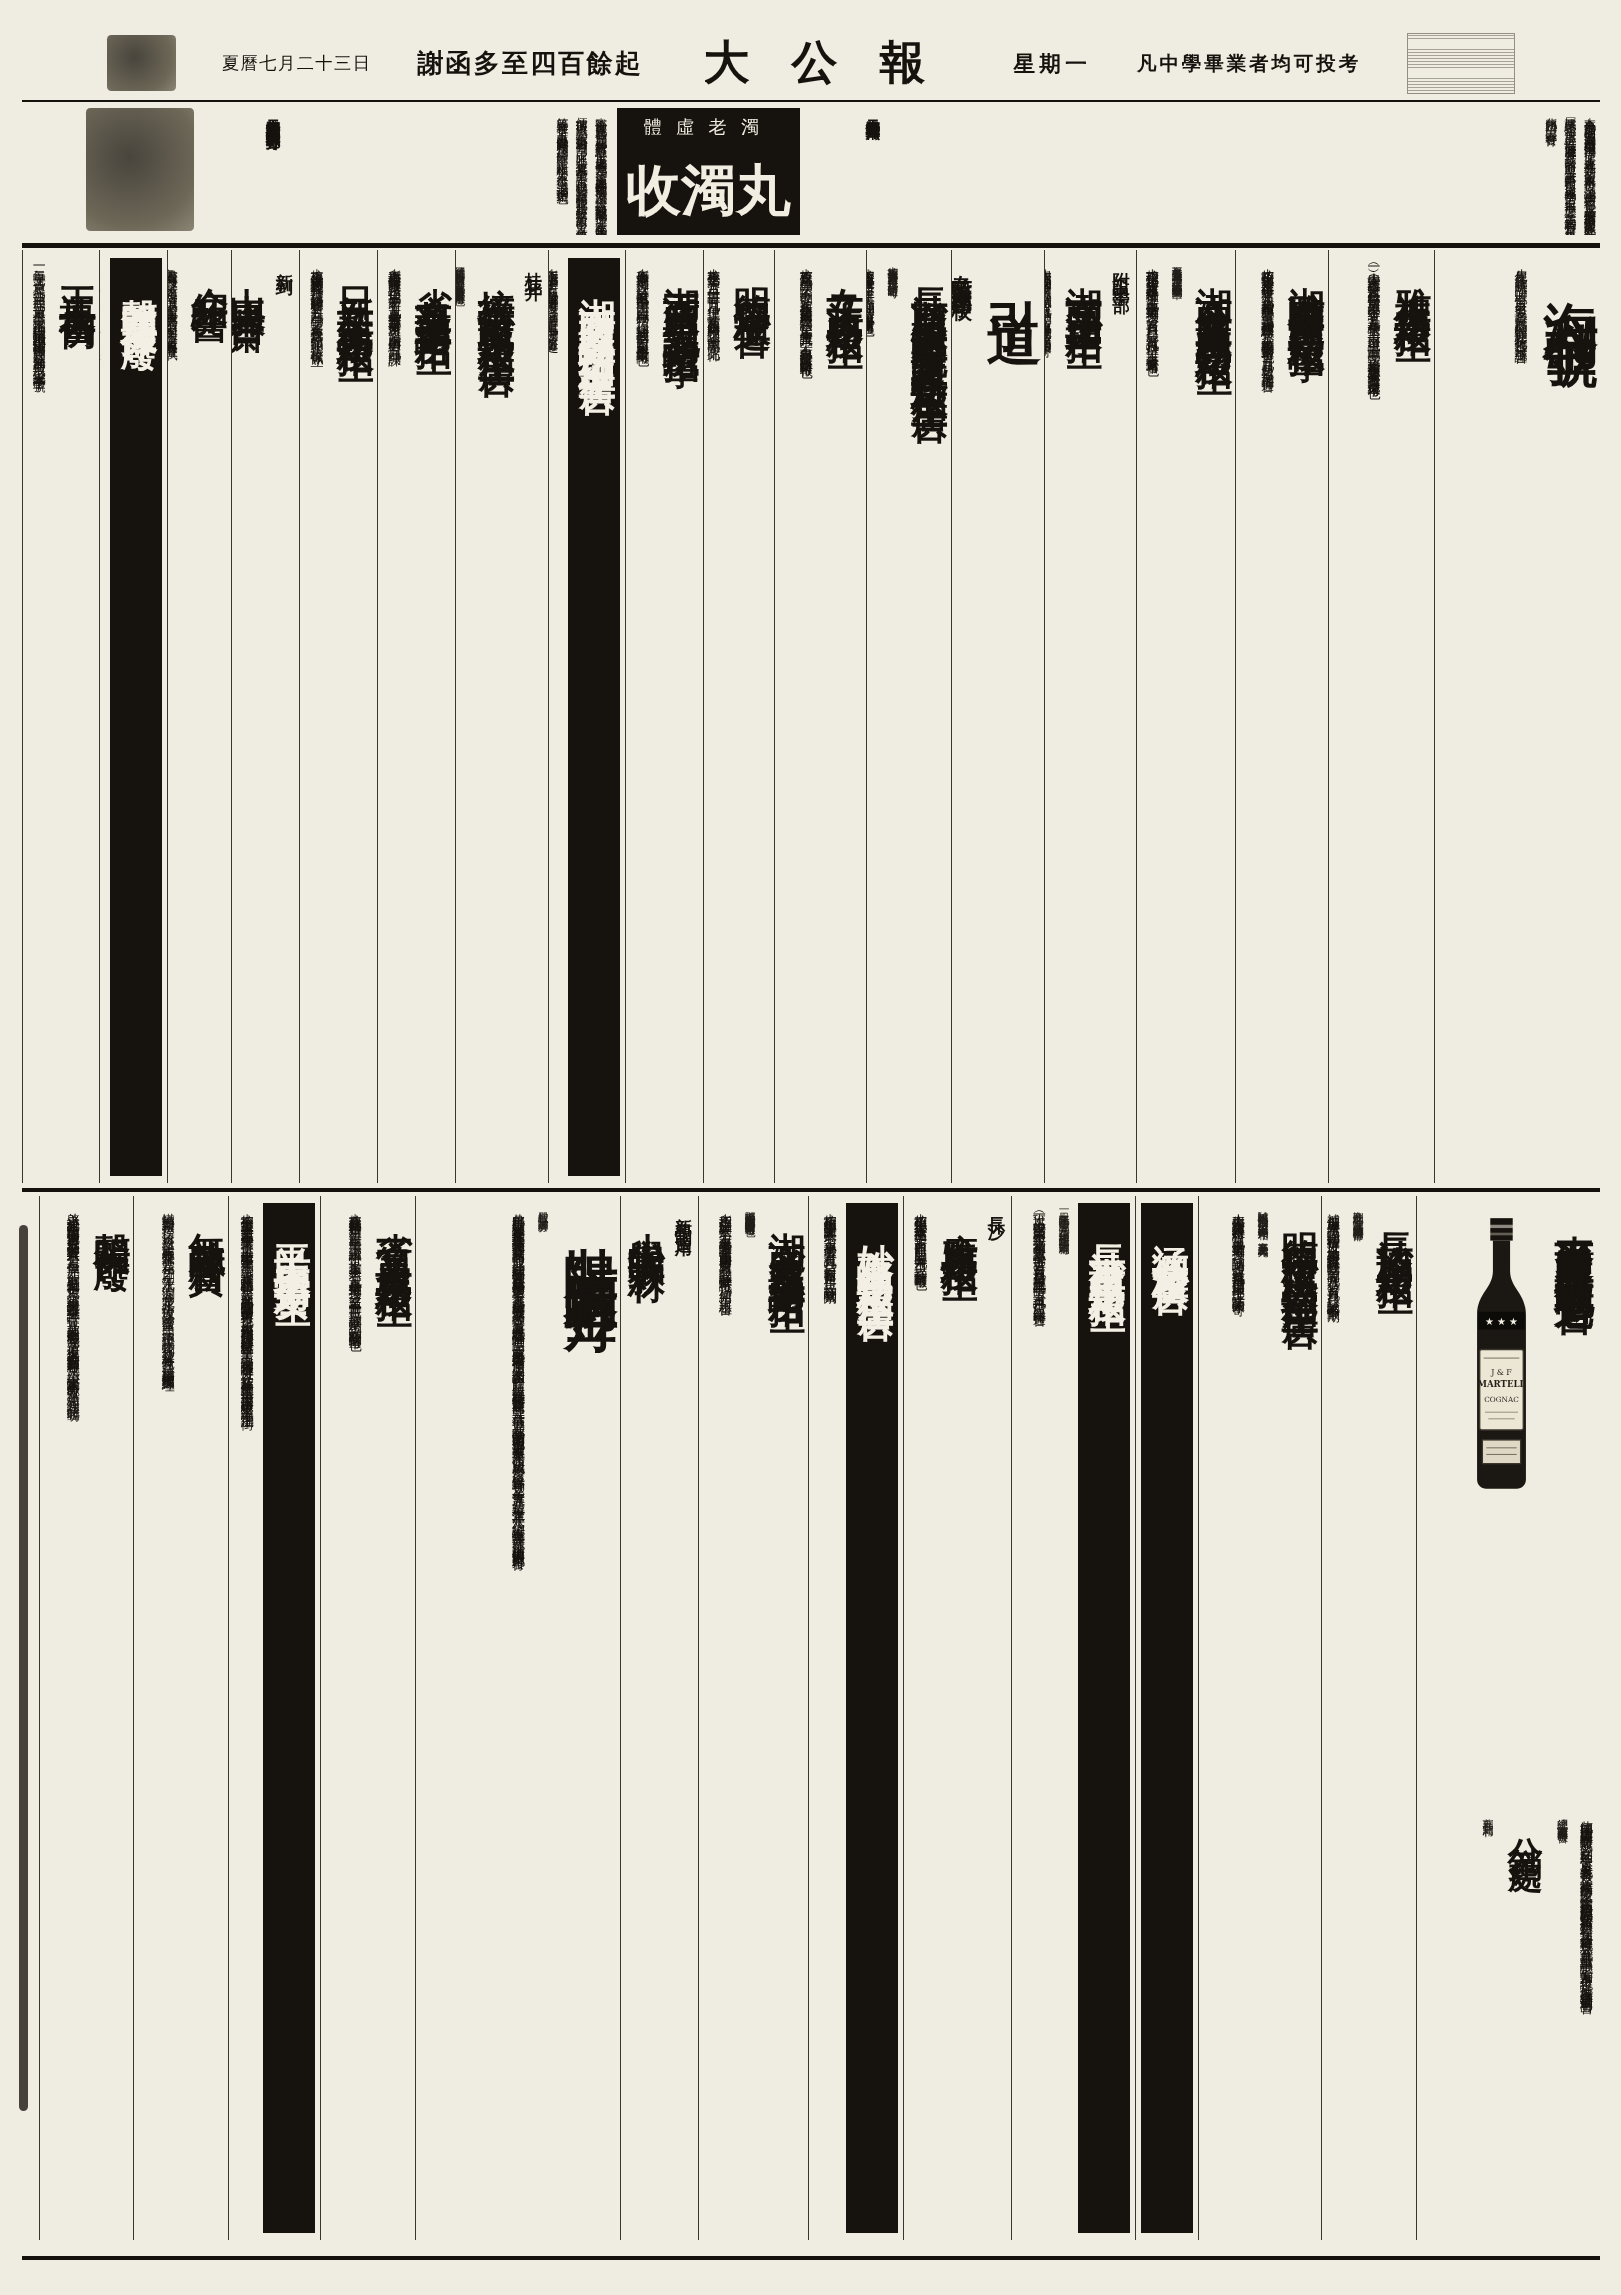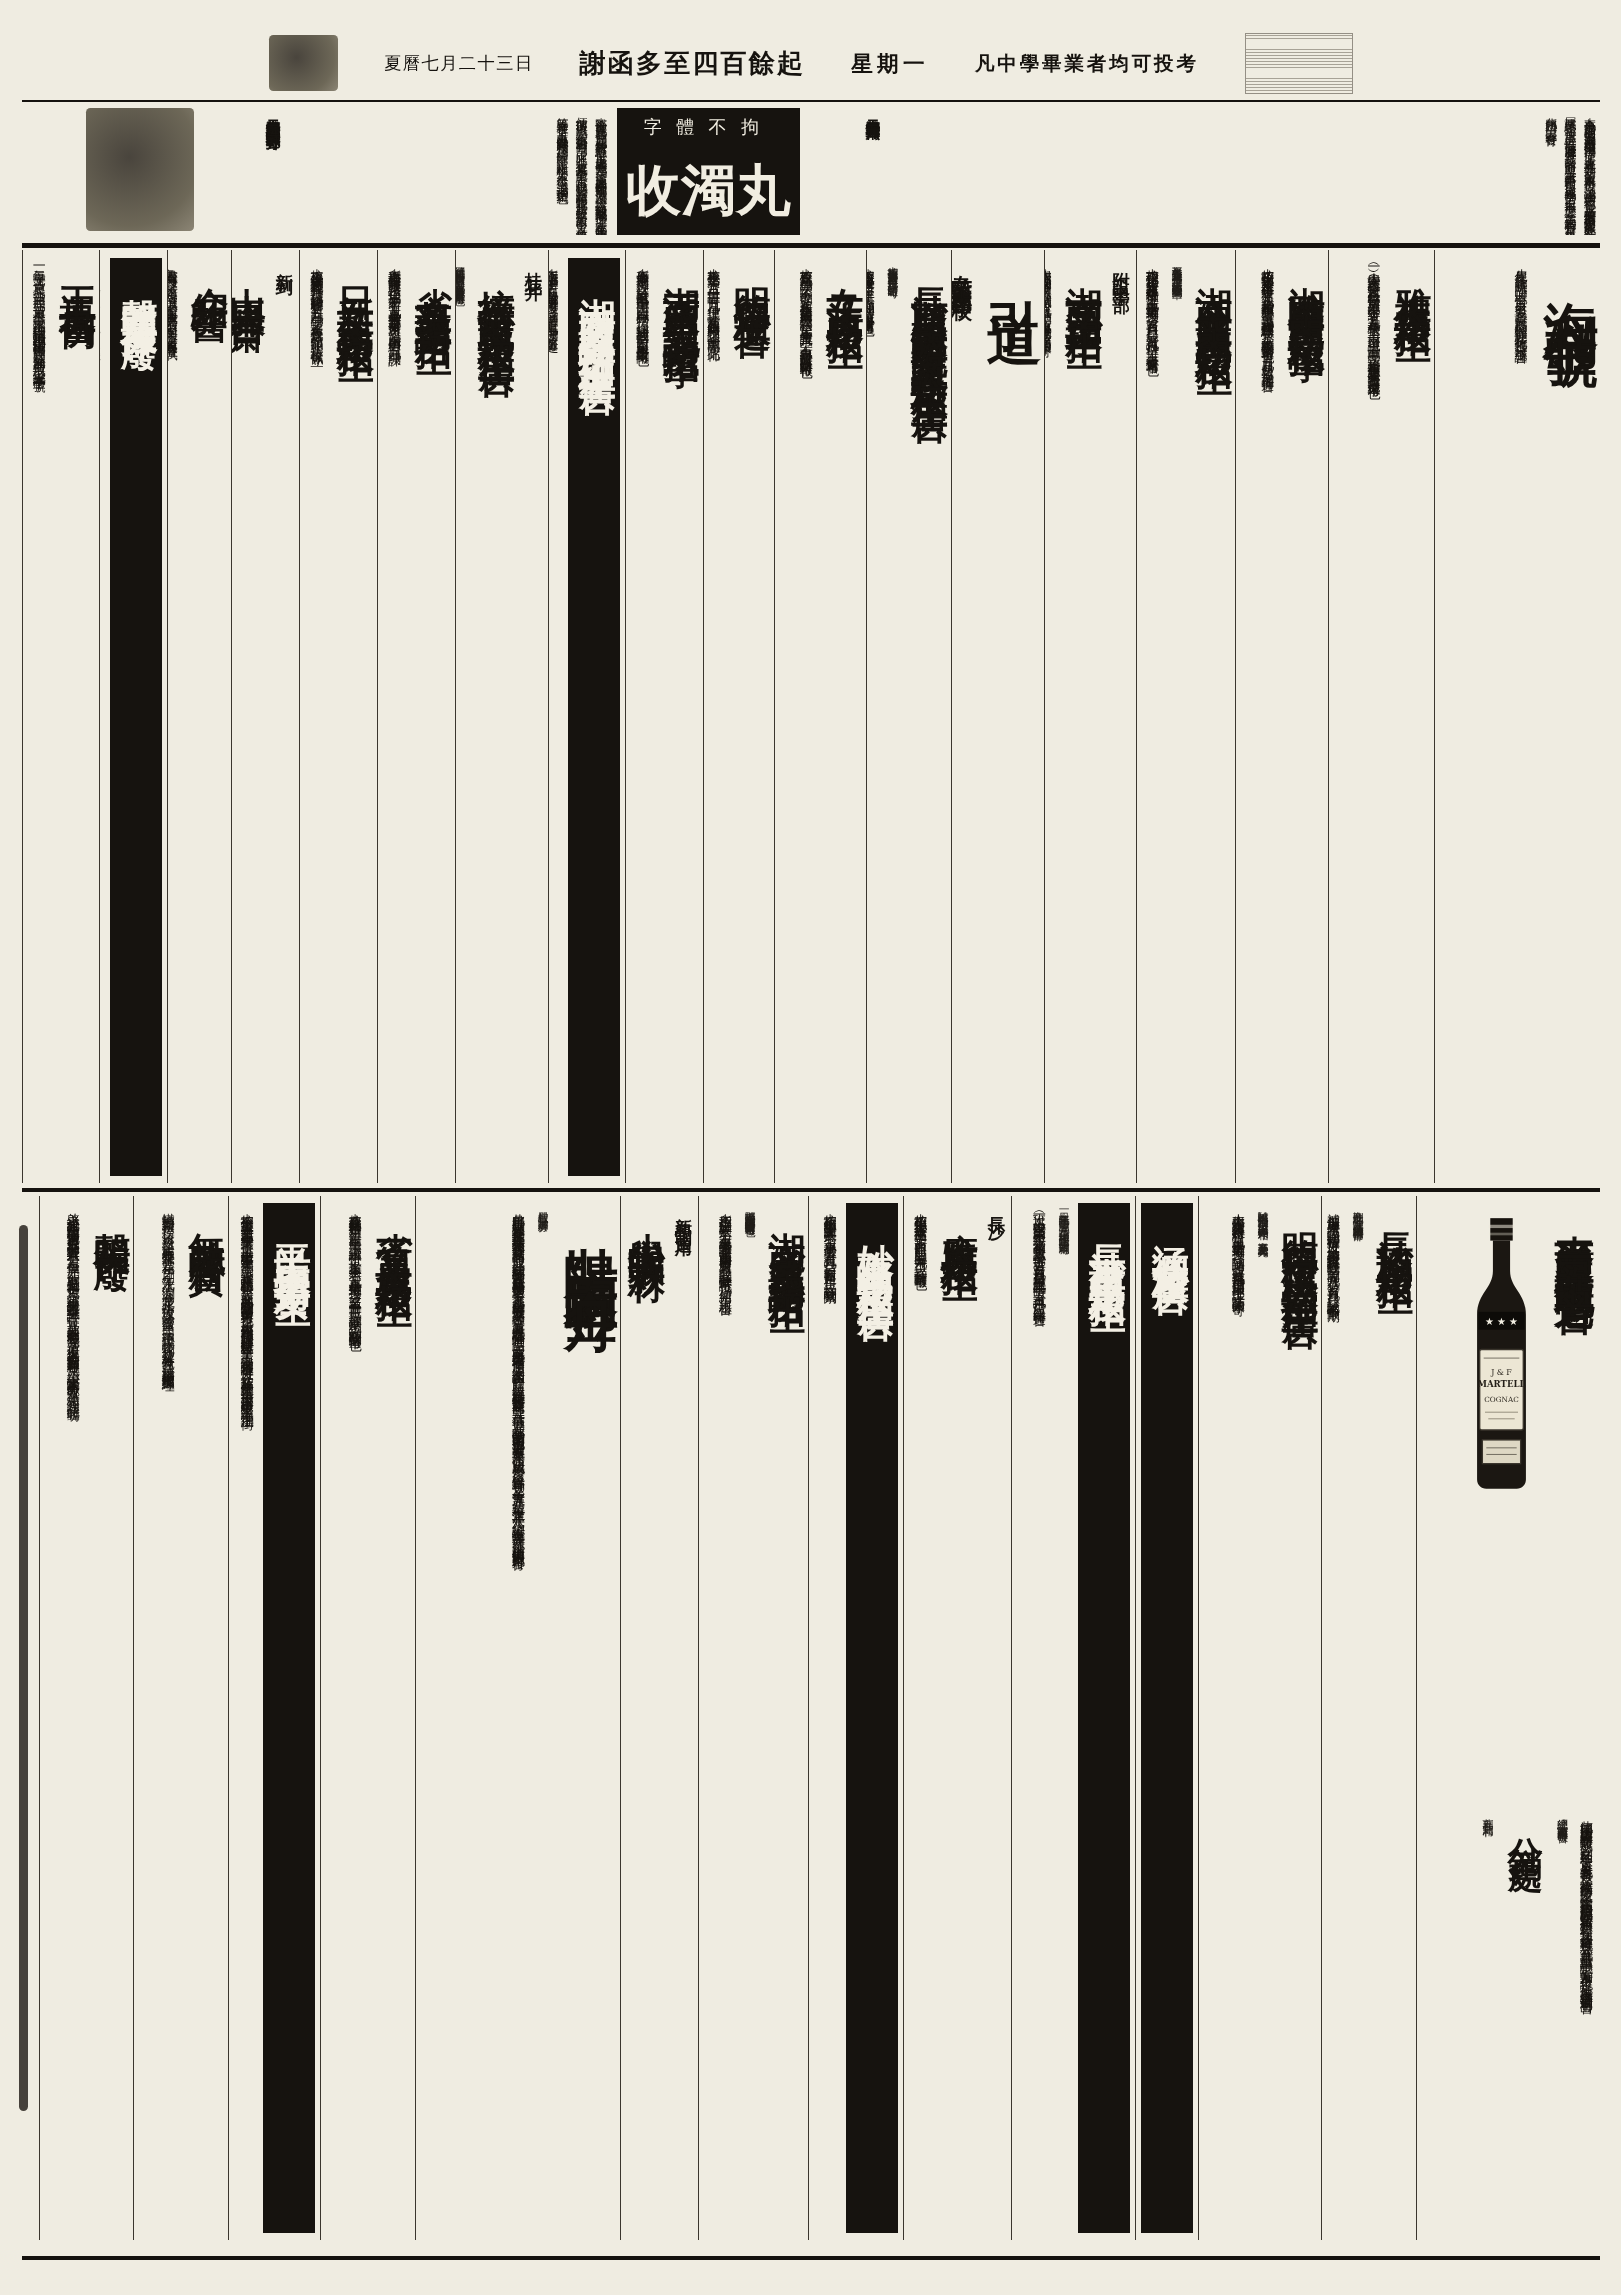--- a/index.html
+++ b/index.html
@@ -61,30 +61,31 @@
 </style>
 </head>
 <body>
 
 <div class="page" style="background: rgb(239, 236, 225); color: rgb(22, 19, 15);">
 
   <div class="masthead">
     <div class="fineprint-block"></div>
     <div class="m-date serif">凡中學畢業者均可投考</div>
     <div class="m-week serif">星期一</div>
+    <div class="m-title">大公報</div>
     <div class="m-issue serif">謝函多至四百餘起</div>
     <div class="m-lunar serif">夏曆七月二十三日</div>
     <div class="corner-smudge"></div>
   </div>
 
   <div class="topband">
     <div class="vtext tb-body" style="flex:0 0 706px">本丸專治男婦老幼一切虛濁老濁幷遺精白濁淋濁等症 服之止痛立見奇効 服數次永不再發 誠治濁止痛之靈葯也 凡患者於徧服市葯不効之後購服此丸 無不應手奏効 屢試屢驗 決無虛言 惟病有深淺服有多寡 輕者一筒即愈 重者三筒斷根 服後忌辛辣房勞 自無不愈之理 各埠葯房均有寄售 每瓶光洋式角 善化縣正門口 壺中春發行</div>
     <div class="vtext tb-prices" style="flex:0 0 79px">每筒光洋壹元 半打六筒五元</div>
     <div class="szw-box">
-      <div class="szw-banner">字體不拘</div>
+      <div class="szw-banner">體虛老濁</div>
       <div class="szw-name">收濁丸</div>
     </div>
     <div class="vtext tb-body" style="flex:0 0 317px">本醫士世習此黃精 歷屆花柳一科素有經驗 世之患虛濁者不知凡幾 查病之原因多由輕年狎邪而染淋濁 誤投葯石以致釀成老濁之症 或十年念年時常流滴 或黃或白 便前便後流出一點 作事勞動日有白濁 虛火上旺 經年累月不能全愈 再不除根必變 滑精頭昏眼花 腰痠腿軟 舉而不堅 見色流精 臨事退縮 等等皆難種子 是丸專以健腎固精收濁 掃除餘毒 永斷根株 永不復發 誠治老濁之聖葯也</div>
     <div class="vtext tb-prices" style="flex:0 0 85px">每筒光洋壹元 半打六筒五元 外埠函購原班回件 郵寄亦可</div>
     <div class="corner-smudge" style="width:108px;height:123px"></div>
   </div>
 
   <div class="rule"></div>
 
   <div class="cols top">

